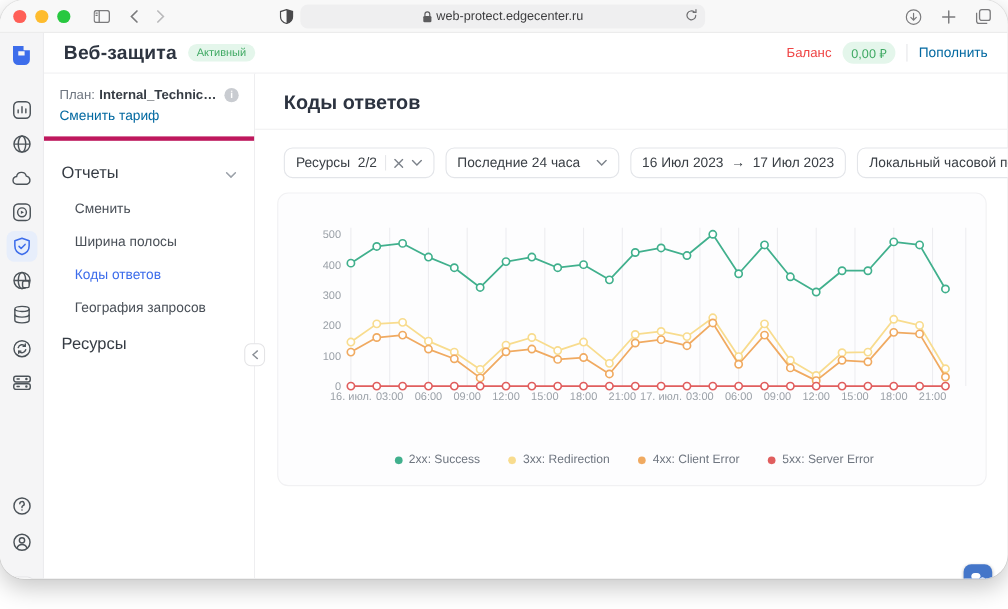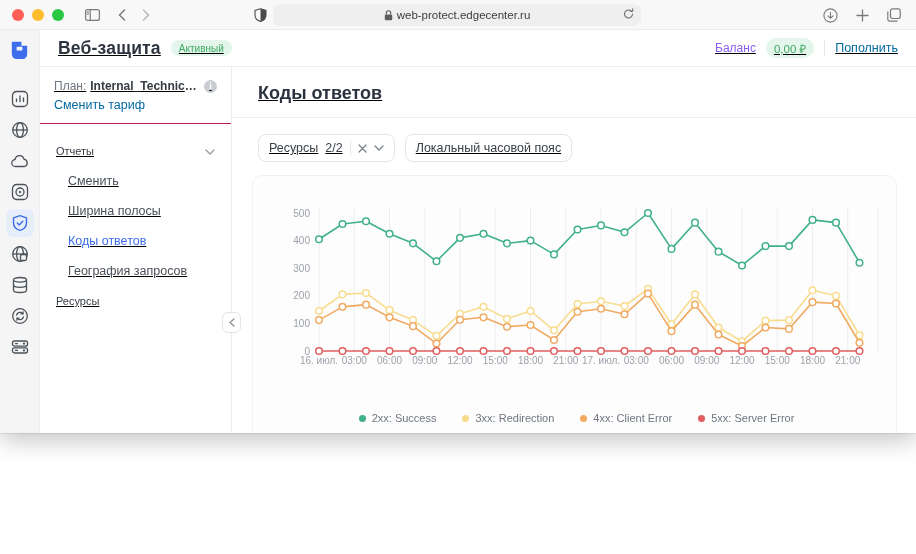--- a/index.html
+++ b/index.html
@@ -1,18 +1,18 @@
 <!DOCTYPE html>
 <html><head>
 <meta charset="utf-8">
 <style>
   * { box-sizing: border-box; margin: 0; padding: 0; }
   html,body { width:916px; height:554px; background:#fff; font-family:"Liberation Sans", sans-serif; }
-  .window { position:absolute; inset:0; width:916px; height:433px; border-radius:0; overflow:hidden;
-            box-shadow:0 0 0 1px rgba(0,0,0,.07), 0 8px 22px rgba(0,0,0,.22); background:#fff;text-decoration:underline; }
+  .window { position:absolute; inset:0; width:916px; height:526px; border-radius:22px; overflow:hidden;
+            box-shadow:0 0 0 1px rgba(0,0,0,.07), 0 8px 22px rgba(0,0,0,.22); background:#fff; }
 
   
   .chrome { height:30px; background:#f8f8f8; border-bottom:1px solid #ececec; display:flex; align-items:center; position:relative; }
   .lights { display:flex; gap:8px; margin-left:12px; }
   .light { width:12px; height:12px; border-radius:50%; }
   .light.r { background:#ff5f57; } .light.y { background:#febc2e; } .light.g { background:#28c840; }
   .chrome-btn { width:24px; height:22px; display:flex; align-items:center; justify-content:center; border:none; background:transparent; color:#7a7a7c; cursor:default; }
   .chrome-btn svg { display:block; }
   .url-pill { position:absolute; left:273px; top:4px; width:368px; height:22px; background:#efeff0; border-radius:7px;
               display:flex; align-items:center; justify-content:center; font-size:11.5px; color:#3d3d3f; gap:4px; }
@@ -27,34 +27,34 @@
   .rail-btn { width:28px; height:28px; border:none; background:transparent; border-radius:7px; display:flex; align-items:center; justify-content:center; color:#4b5258; cursor:pointer; }
   .rail-btn.active { background:#e7eefb; color:#3d6deb; }
   .rail-bottom { margin-top:auto; display:flex; flex-direction:column; gap:5px; align-items:center; }
   .expand-btn { margin:12px 0 10px; width:22px; height:20px; background:#fff; border:1px solid #e4e4e6; border-radius:6px; color:#6b7077; font-size:10px; display:flex; align-items:center; justify-content:center; cursor:pointer; }
 
   .right-col { flex:1; display:flex; flex-direction:column; min-width:0; }
   .app-header { height:37px; border-bottom:1px solid #ededef; display:flex; align-items:center; padding:0 18px; background:#fff; }
   .app-title { font-size:17.5px; font-weight:700; color:#2d3440; letter-spacing:.2px; }
   .badge-green { margin-left:10px; background:#e4f6eb; color:#3fa963; font-size:10px; padding:2.5px 8px; border-radius:10px; }
   .header-right { margin-left:auto; display:flex; align-items:center; gap:10px; font-size:12px; }
-  .balance-label { color:#8b5cf6; }
+  .balance-label { color:#ef4444; }
   .balance-badge { background:#e4f6eb; color:#3fa963; padding:2.5px 8px; border-radius:10px; font-size:11.5px; }
   .hdr-divider { width:1px; height:16px; background:#e6e7ea; }
   .link-blue { color:#0369a1; text-decoration:none; font-size:12.5px; cursor:pointer; }
 
   .body-row { flex:1; display:flex; min-height:0; }
   .nav { width:192px; border-right:1px solid #ededef; position:relative; background:#fff; flex-shrink:0; }
-  .plan-block { padding:12px 14px 10px; border-bottom:1px solid #be185d; }
+  .plan-block { padding:12px 14px 10px; border-bottom:4px solid #be185d; }
   .plan-line { font-size:12px; color:#6f7680; display:flex; align-items:center; gap:4px; white-space:nowrap; }
   .plan-name { color:#363c44; font-weight:700; overflow:hidden; text-overflow:ellipsis; max-width:118px; }
   .info-dot { width:13px; height:13px; border-radius:50%; background:#c9ccd1; color:#fff; font-size:9px; font-weight:700; display:inline-flex; align-items:center; justify-content:center; flex-shrink:0; cursor:pointer; }
   .plan-block .link-blue { display:inline-block; margin-top:5px; }
   .menu { padding-top:12px; }
-  .menu-head { display:flex; align-items:center; justify-content:space-between; padding:9px 16px; font-size:11px; color:#363c44; cursor:pointer; }
+  .menu-head { display:flex; align-items:center; justify-content:space-between; padding:9px 16px; font-size:15px; color:#363c44; cursor:pointer; }
   .menu-head .chev { color:#9aa0a8; }
   .menu-sub { display:block; padding:8px 16px 8px 28px; font-size:12.5px; color:#4a5058; cursor:pointer; }
   .menu-sub.active { color:#3d6deb; }
   .collapse-handle { position:absolute; right:-10px; top:245px; width:19px; height:21px; background:#fff; border:1px solid #e4e4e6; border-radius:6px; color:#8a8f96; display:flex; align-items:center; justify-content:center; cursor:pointer; z-index:5; }
 
   .main { flex:1; position:relative; background:#fff; min-width:0; }
   .page-title { font-size:18px; font-weight:700; color:#2c3340; padding:16px 26px 13px; border-bottom:1px solid #f0f0f2; }
   .filters { display:flex; gap:10px; padding:16px 20px 0 26px; flex-wrap:nowrap; }
   .chip { height:28px; display:inline-flex; align-items:center; gap:7px; border:1px solid #e3e5e9; border-radius:8px; background:#fff; padding:0 10px; font-size:12.5px; color:#3b4046; white-space:nowrap; cursor:pointer; }
   .chip .vdiv { width:1px; height:14px; background:#e6e7ea; }
@@ -292,20 +292,33 @@
               <button class="icon-btn">
                 <svg width="9" height="9" viewBox="0 0 9 9" fill="none" stroke="currentColor" stroke-width="1.3" stroke-linecap="round">
                     <path d="M1 1 L8 8 M8 1 L1 8"></path>
                   </svg>
               </button>
               <button class="icon-btn">
                 <svg width="10" height="6" viewBox="0 0 10 6" fill="none" stroke="currentColor" stroke-width="1.3" stroke-linecap="round">
                     <path d="M1 1 L5 5 L9 1"></path>
                   </svg>
               </button>
+            </div>
+            <div class="chip" style="min-width:158px; justify-content:space-between">
+              <span>Последние 24 часа</span>
+              <button class="icon-btn">
+                <svg width="10" height="6" viewBox="0 0 10 6" fill="none" stroke="currentColor" stroke-width="1.3" stroke-linecap="round">
+                    <path d="M1 1 L5 5 L9 1"></path>
+                  </svg>
+              </button>
+            </div>
+            <div class="chip">
+              <span>16 Июл 2023</span>
+              <span class="arrow">→</span>
+              <span>17 Июл 2023</span>
             </div>
             <div class="chip">
               <span>Локальный часовой пояс</span>
 
             </div>
           </div>
 
           <div class="card">
             <svg id="chart-svg" width="643" height="210">
                 <line x1="66" x2="66" y1="31" y2="175" stroke="#ededf0" stroke-width="1"></line>

